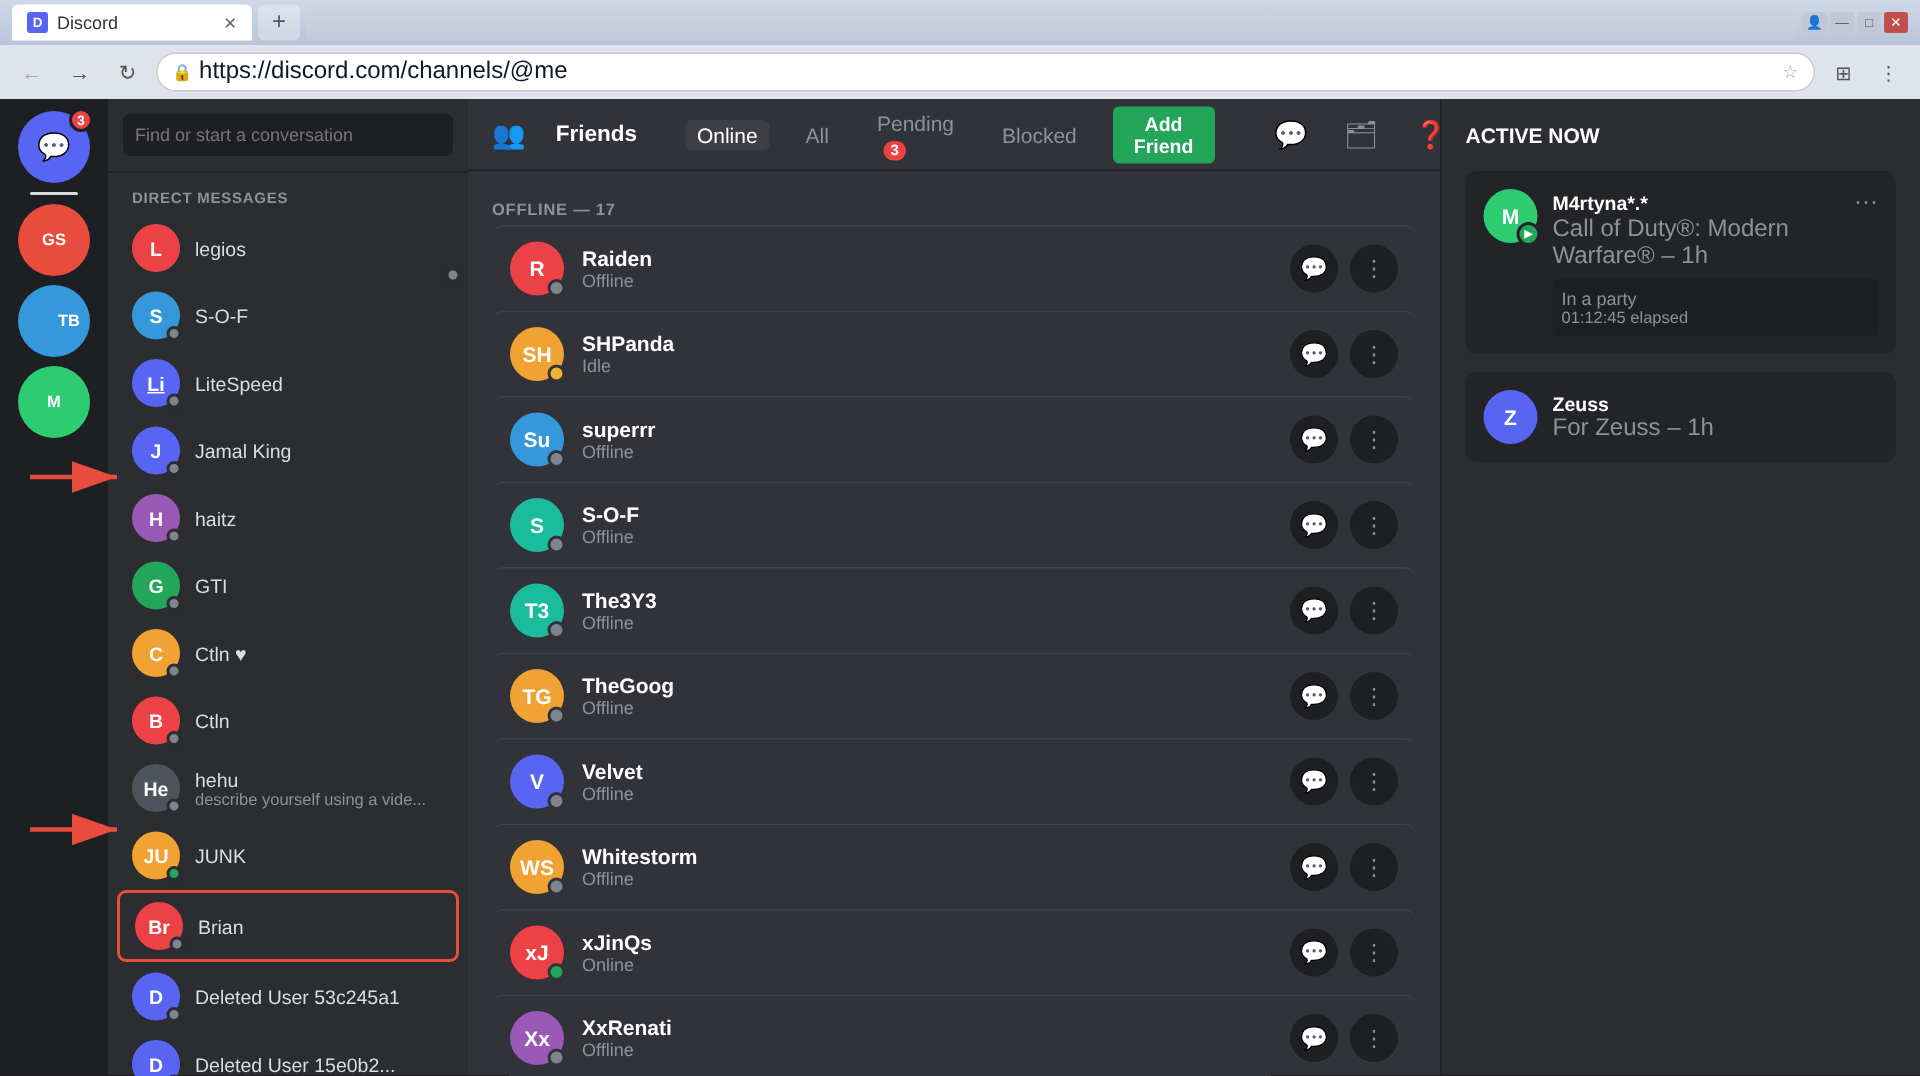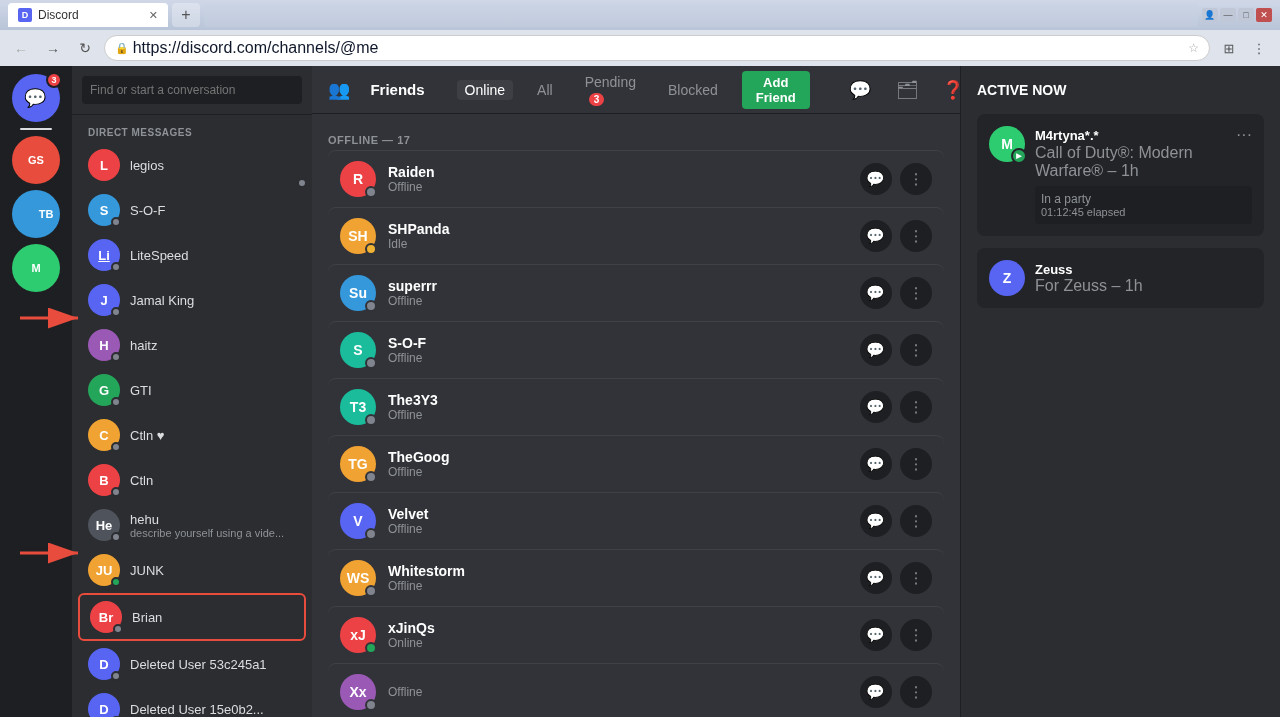--- a/index.html
+++ b/index.html
@@ -536,20 +536,21 @@
               <button class="friend-action-btn">⋮</button>
             </div>
           </div>
 
           <div class="friend-item">
             <div style="position:relative;">
               <div class="friend-avatar-placeholder" style="background:#9b59b6;color:white;width:36px;height:36px;border-radius:50%;display:flex;align-items:center;justify-content:center;font-size:14px;font-weight:bold;">Xx</div>
               <div class="friend-status-dot offline"></div>
             </div>
             <div class="friend-info">
+              <div class="friend-name">XxRenati</div>
               <div class="friend-status">Offline</div>
             </div>
             <div class="friend-actions">
               <button class="friend-action-btn">💬</button>
               <button class="friend-action-btn">⋮</button>
             </div>
           </div>
         </div>
       </div>
 

